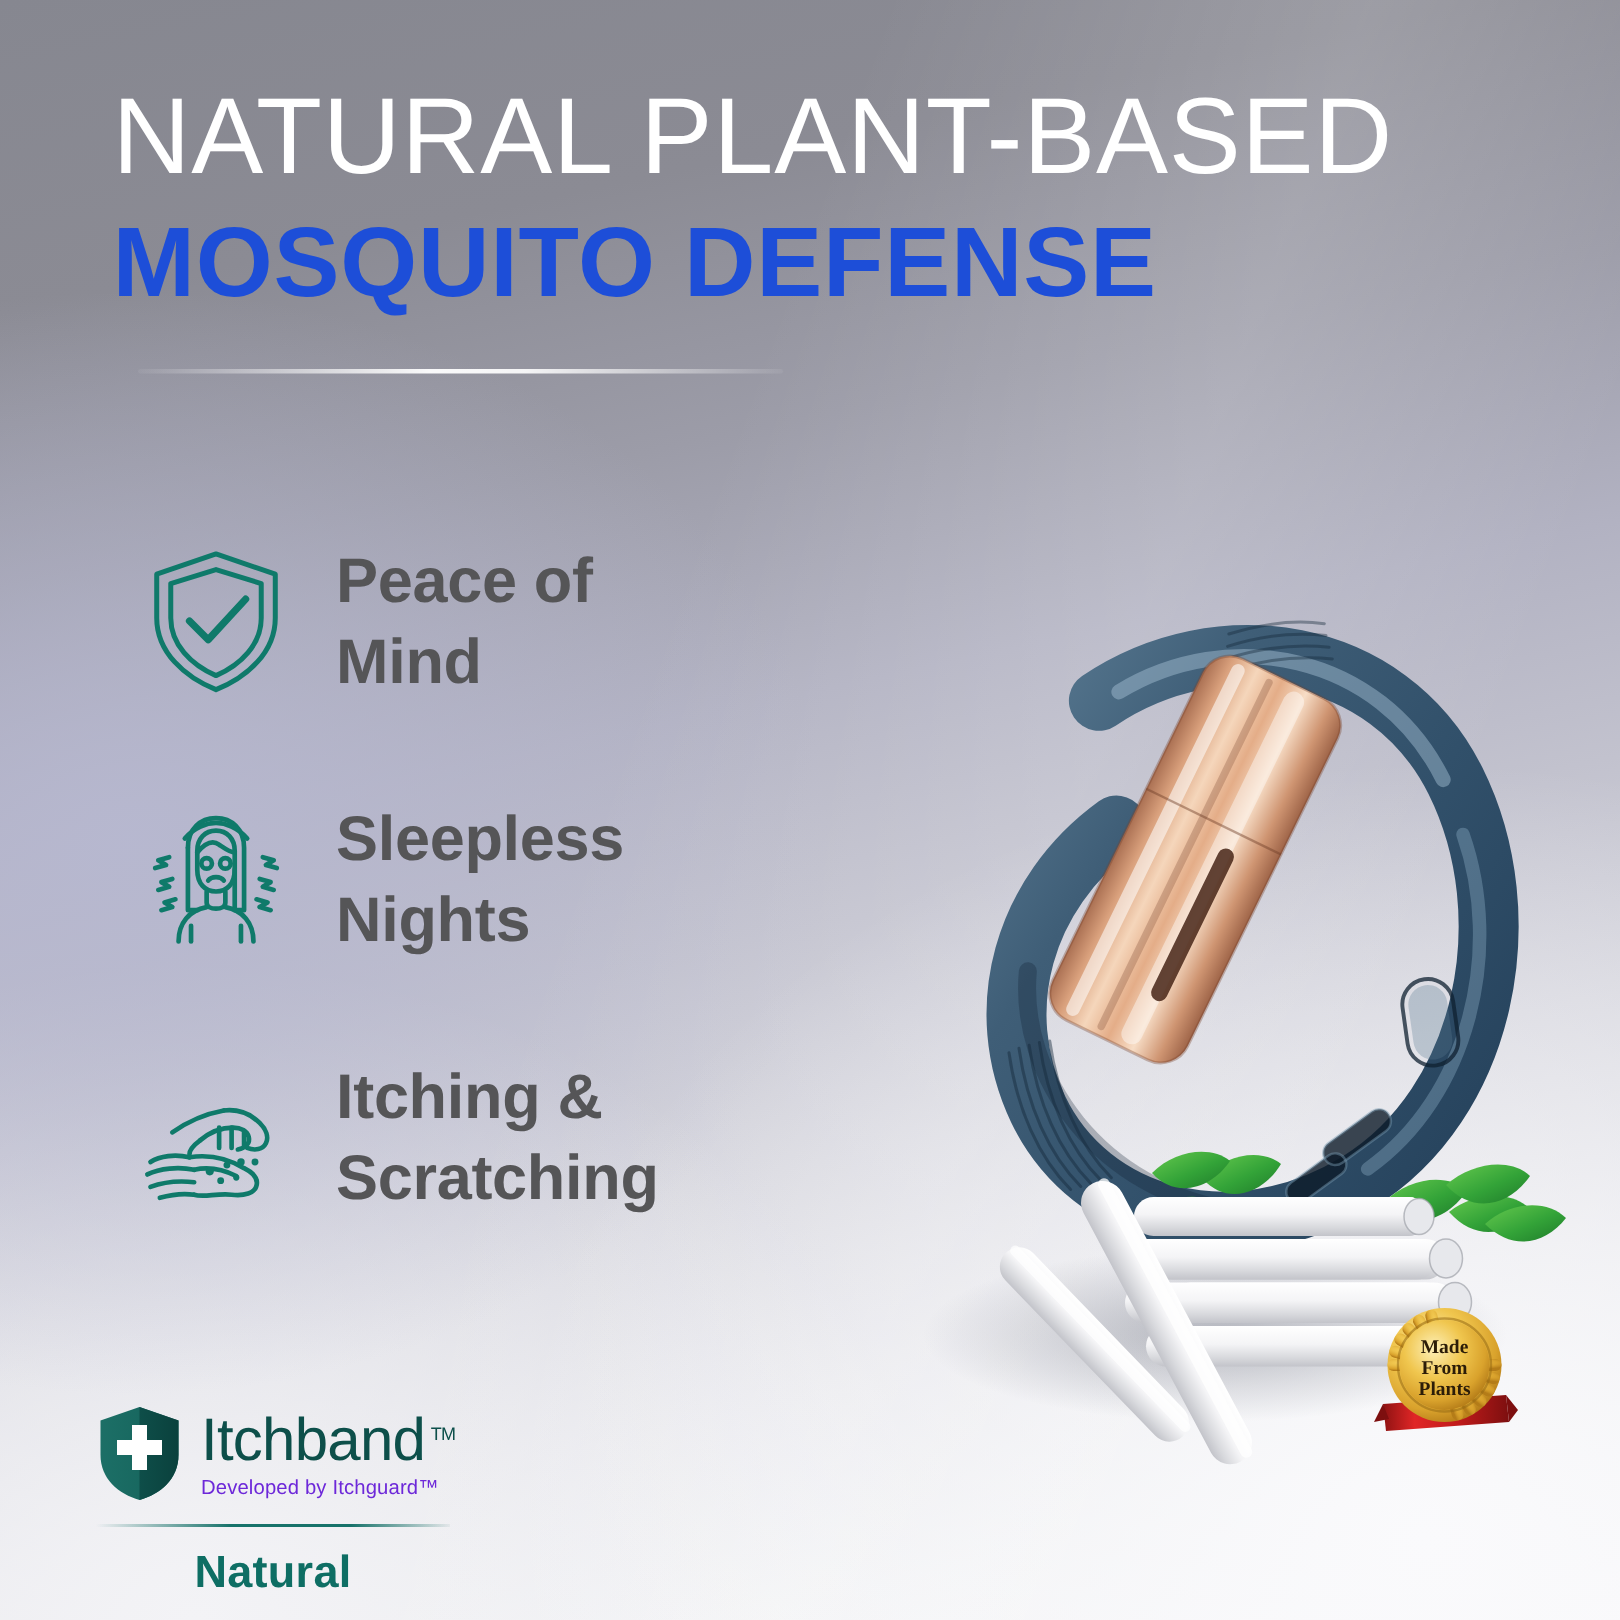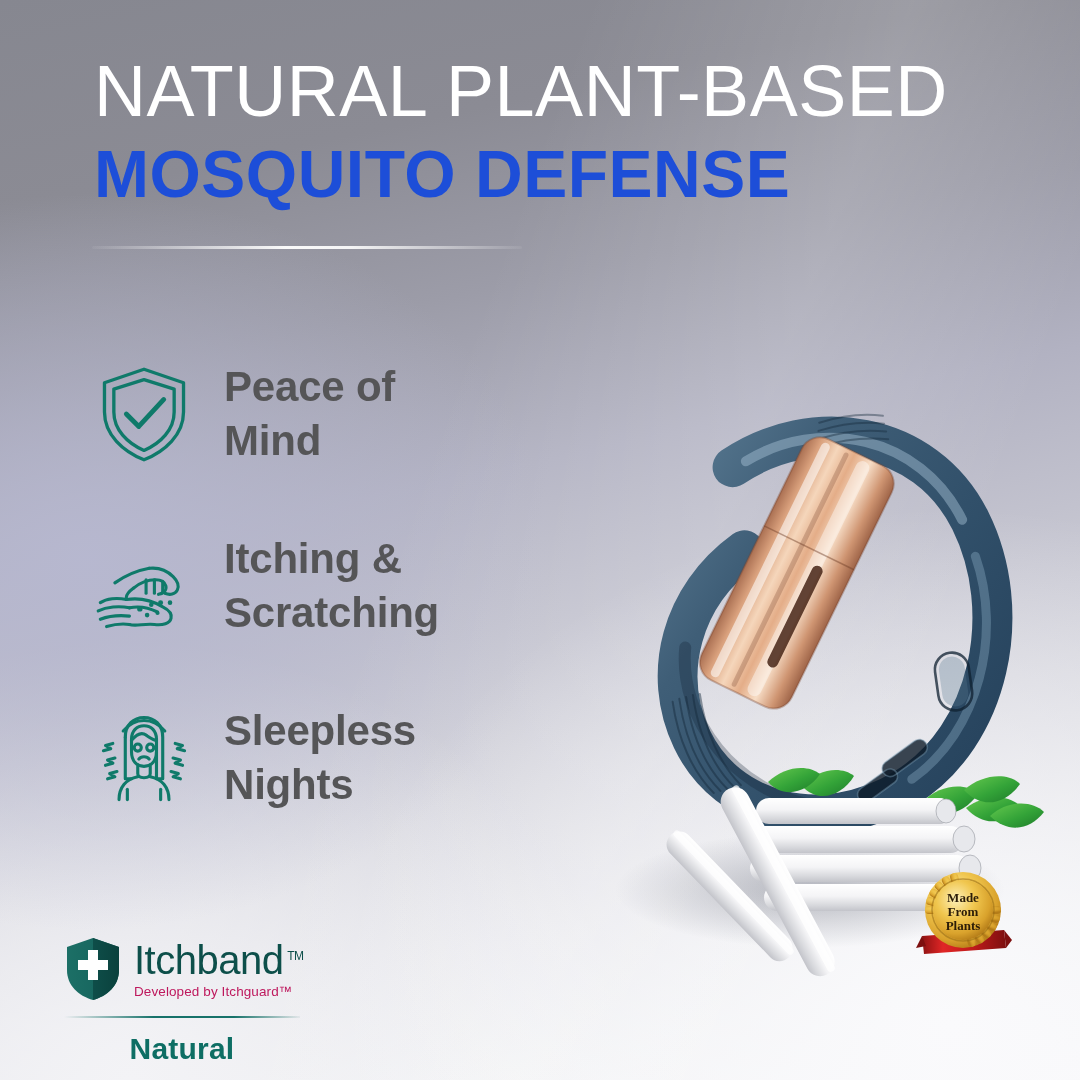--- a/index.html
+++ b/index.html
@@ -30,21 +30,21 @@
         #f7f7f9 100%);
   }
   .bg-sheen{
     position:absolute; inset:0;
     background:
       linear-gradient(110deg, rgba(255,255,255,0) 40%, rgba(255,255,255,0.16) 62%, rgba(255,255,255,0) 80%);
   }
 
   
   .headline{
-    position:absolute; left:94px; top:52px; width:930px;
+    position:absolute; left:75px; top:52px; width:930px;
   }
   .headline .l1{
     font-size:72px; line-height:78px;
     font-weight:300; letter-spacing:0.5px;
     color:#ffffff;
     white-space:nowrap;
   }
   .headline .l2{
     font-size:66px; line-height:72px;
     font-weight:700; letter-spacing:0.5px;
@@ -101,21 +101,21 @@
     font-size:40px; line-height:42px; font-weight:400;
     color:#0d4f4a; letter-spacing:-0.5px;
     position:relative; display:inline-block;
   }
   .brand-tm{
     position:absolute; right:-20px; top:-4px;
     font-size:12px; font-weight:400; color:#0d4f4a;
   }
   .tagline{
     font-size:13.5px; line-height:18px; font-weight:500;
-    color:#be185d; letter-spacing:0.1px; margin-top:2px;
+    color:#6d28d9; letter-spacing:0.1px; margin-top:2px;
   }
   .logo-rule{
     margin-top:14px; width:236px; height:2px;
     background:linear-gradient(90deg, rgba(13,79,74,0) 0%, #17726a 38%, #17726a 72%, rgba(13,79,74,0.05) 100%);
   }
   .variant{
     margin-top:14px; width:236px; text-align:center;
     font-size:30px; font-weight:700; color:#0e6e64; letter-spacing:0.2px;
   }
 </style>
@@ -141,20 +141,56 @@
         <path d="M33 50 L45 62 L69 36" stroke-width="4.6"></path>
       </svg>
     </div>
     <div class="feat-label">Peace of Mind</div>
   </div>
 
   <div class="feature">
     <div class="feat-icon">
       <svg viewBox="0 0 100 100" fill="none" stroke="#0f7a6a" stroke-width="3" stroke-linecap="round" stroke-linejoin="round">
 
+        <path d="M32 30 C32 18 40 11 50 11 C60 11 68 18 68 30 L68 70 L62 70 L62 44"></path>
+        <path d="M38 70 L32 70 L32 30"></path>
+
+        <path d="M38 32 C38 24 43 19 50 19 C57 19 62 24 62 32 L62 44 C62 53 57 58 50 58 C43 58 38 53 38 44 Z"></path>
+
+        <path d="M38 33 C43 27 48 25 52 28 C55 30 59 33 62 33"></path>
+
+        <circle cx="44" cy="40" r="3.4"></circle>
+        <circle cx="56" cy="40" r="3.4"></circle>
+
+        <path d="M45 51 C47 48 53 48 55 51"></path>
+
+        <path d="M44 58 L44 65 C44 68 47 69 50 69 C53 69 56 68 56 65 L56 58"></path>
+        <path d="M26 90 C26 78 33 70 44 68"></path>
+        <path d="M74 90 C74 78 67 70 56 68"></path>
+        <path d="M34 80 L34 90"></path>
+        <path d="M66 80 L66 90"></path>
+
+        <path d="M20 36 L13 38 L18 41 L11 43"></path>
+        <path d="M22 50 L15 52 L20 55 L13 57"></path>
+        <path d="M24 63 L17 65 L22 68 L15 70"></path>
+
+        <path d="M80 36 L87 38 L82 41 L89 43"></path>
+        <path d="M78 50 L85 52 L80 55 L87 57"></path>
+        <path d="M76 63 L83 65 L78 68 L85 70"></path>
+
+        <path d="M30 24 C36 17 44 14 50 14 C56 14 64 17 70 24"></path>
+      </svg>
+    </div>
+    <div class="feat-label">Sleepless Nights</div>
+  </div>
+
+  <div class="feature">
+    <div class="feat-icon">
+      <svg viewBox="0 0 100 100" fill="none" stroke="#0f7a6a" stroke-width="3" stroke-linecap="round" stroke-linejoin="round">
+
         <path d="M8 66 C14 62 24 61 33 63"></path>
         <path d="M6 74 C14 70 26 69 36 71"></path>
         <path d="M8 82 C16 79 27 78 36 79"></path>
         <path d="M14 89 C21 87 29 86 36 87"></path>
         <path d="M33 63 C46 61 58 64 68 70 C74 73 77 77 76 81 C75 86 68 88 60 87 C50 86 42 89 36 87"></path>
         <path d="M36 71 C45 69 55 71 63 75"></path>
 
         <path d="M22 47 C32 40 44 35 55 33"></path>
         <path d="M55 33 C64 32 72 35 78 41 C82 45 84 50 82 54 C80 58 75 59 70 57"></path>
         <path d="M40 52 C46 47 54 44 61 44 C66 44 70 46 71 50 C72 54 69 57 64 58"></path>
@@ -165,56 +201,20 @@
 
         <circle cx="46" cy="72" r="2.6" fill="#0f7a6a" stroke="none"></circle>
         <circle cx="57" cy="68" r="2.2" fill="#0f7a6a" stroke="none"></circle>
         <circle cx="66" cy="66" r="2.4" fill="#0f7a6a" stroke="none"></circle>
         <circle cx="75" cy="66" r="2.2" fill="#0f7a6a" stroke="none"></circle>
         <circle cx="53" cy="78" r="2.2" fill="#0f7a6a" stroke="none"></circle>
         <circle cx="63" cy="76" r="2" fill="#0f7a6a" stroke="none"></circle>
       </svg>
     </div>
     <div class="feat-label">Itching &amp; Scratching</div>
-  </div>
-
-  <div class="feature">
-    <div class="feat-icon">
-      <svg viewBox="0 0 100 100" fill="none" stroke="#0f7a6a" stroke-width="3" stroke-linecap="round" stroke-linejoin="round">
-
-        <path d="M32 30 C32 18 40 11 50 11 C60 11 68 18 68 30 L68 70 L62 70 L62 44"></path>
-        <path d="M38 70 L32 70 L32 30"></path>
-
-        <path d="M38 32 C38 24 43 19 50 19 C57 19 62 24 62 32 L62 44 C62 53 57 58 50 58 C43 58 38 53 38 44 Z"></path>
-
-        <path d="M38 33 C43 27 48 25 52 28 C55 30 59 33 62 33"></path>
-
-        <circle cx="44" cy="40" r="3.4"></circle>
-        <circle cx="56" cy="40" r="3.4"></circle>
-
-        <path d="M45 51 C47 48 53 48 55 51"></path>
-
-        <path d="M44 58 L44 65 C44 68 47 69 50 69 C53 69 56 68 56 65 L56 58"></path>
-        <path d="M26 90 C26 78 33 70 44 68"></path>
-        <path d="M74 90 C74 78 67 70 56 68"></path>
-        <path d="M34 80 L34 90"></path>
-        <path d="M66 80 L66 90"></path>
-
-        <path d="M20 36 L13 38 L18 41 L11 43"></path>
-        <path d="M22 50 L15 52 L20 55 L13 57"></path>
-        <path d="M24 63 L17 65 L22 68 L15 70"></path>
-
-        <path d="M80 36 L87 38 L82 41 L89 43"></path>
-        <path d="M78 50 L85 52 L80 55 L87 57"></path>
-        <path d="M76 63 L83 65 L78 68 L85 70"></path>
-
-        <path d="M30 24 C36 17 44 14 50 14 C56 14 64 17 70 24"></path>
-      </svg>
-    </div>
-    <div class="feat-label">Sleepless Nights</div>
   </div>
 
 </div>
 
 <div class="product">
   <svg viewBox="0 0 520 650">
     <defs>
       <linearGradient id="bandG" x1="0" y1="0" x2="1" y2="1">
         <stop offset="0%" stop-color="#5c7d95"></stop>
         <stop offset="28%" stop-color="#3f5e77"></stop>

